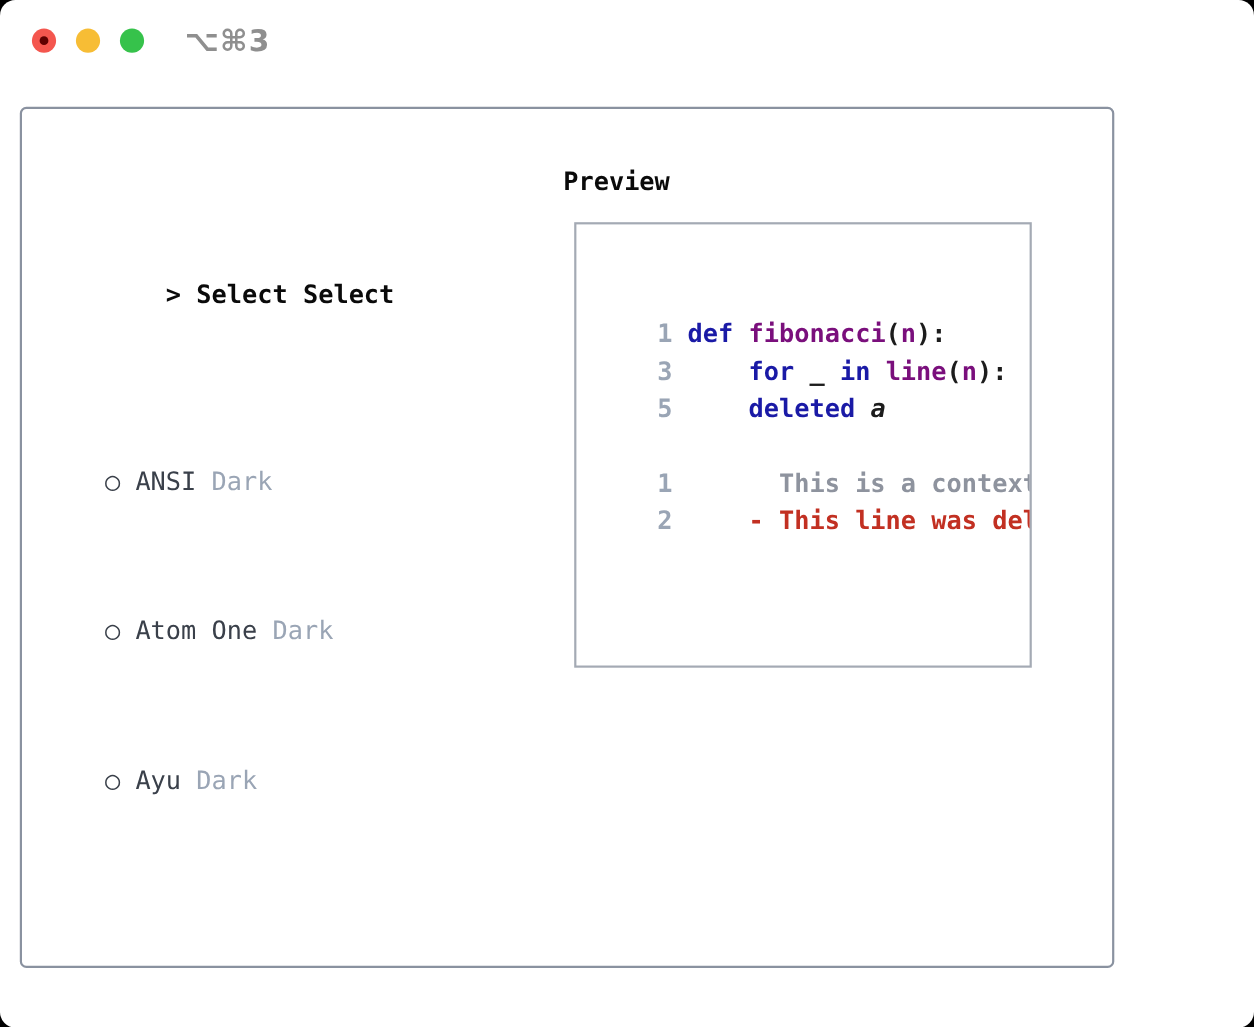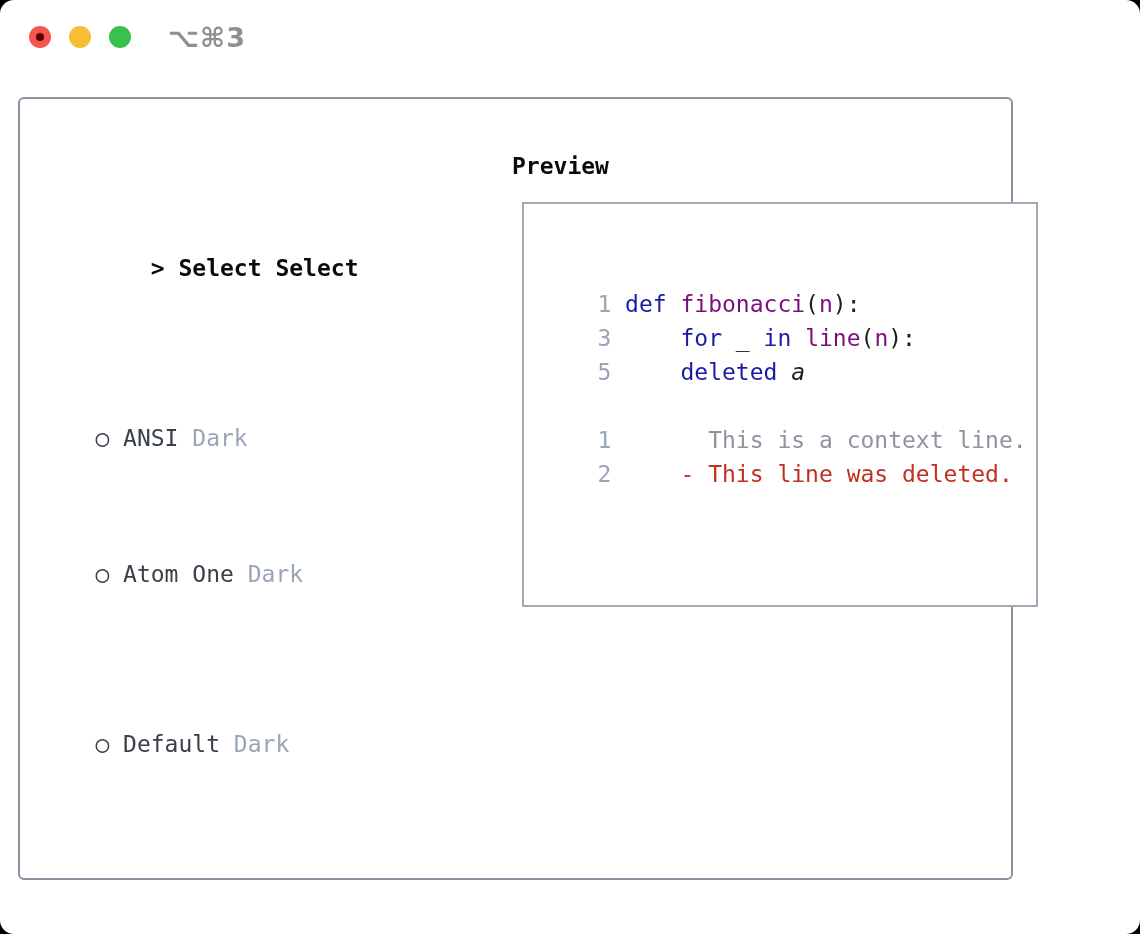--- a/index.html
+++ b/index.html
@@ -50,24 +50,24 @@
   .heading-row .marker { color: var(--heading, #0a0a0a); font-weight: bold; }
   .heading-row .heading-label { color: var(--heading, #0a0a0a); font-weight: bold; }
   .theme-item .item-name { color: var(--item-text, #3a404a); }
   .theme-item .item-variant { color: var(--dim, #9aa5b5); margin-left: 1ch; }
   .gap-row { height: 34px; }
   
   .right-col { position: absolute; left: 474px; top: 50px; }
   .preview-heading { color: var(--heading, #0a0a0a); font-weight: bold; height: 34px; margin-left: 18px; }
   .preview-box {
     margin-left: 28px; margin-top: 19px;
-    width: 516px; height: 405px; box-sizing: border-box;
+    width: 416px; height: 405px; box-sizing: border-box;
     border: 2px solid var(--box-border, #a4aab4);
     background: #fff;
-    padding: 49px 0 0 18px; overflow: hidden;
+    padding: 49px 0 0 18px; overflow: hidden; font-weight: bold;
   }
   .code-line, .diff-line { height: 34px; white-space: pre; }
   .gutter-code { display: inline-block; width: 2ch; color: var(--line-number, #9aa5b5); }
   .gutter-diff { display: inline-block; width: 6ch; color: var(--line-number, #9aa5b5); }
   .tok-pl  { color: var(--code-plain, #1c1c1c); }
   .tok-kw  { color: var(--kw, #1a1aa6); }
   .tok-fn  { color: var(--fn, #7a0f7c); }
   .tok-num { color: var(--num, #0b7570); }
   .tok-var { color: var(--code-plain, #1c1c1c); font-style: italic; }
   .diff-context .diff-text { color: var(--ctx, #8e939e); }
@@ -96,24 +96,24 @@
       </div>
       <div id="theme-list">
   <div class="row theme-item">
     <span class="marker">○</span><span class="item-name">ANSI</span><span class="item-variant">Dark</span>
   </div>
 
   <div class="row theme-item">
     <span class="marker">○</span><span class="item-name">Atom One</span><span class="item-variant">Dark</span>
   </div>
 
+  <div class="row theme-item">
+    <span class="marker">○</span><span class="item-name">Ayu</span><span class="item-variant">Dark</span>
+  </div>
 
-  <div class="row theme-item">
-    <span class="marker">○</span><span class="item-name">Default</span><span class="item-variant">Dark</span>
-  </div>
 
   <div class="row theme-item">
     
   </div>
 
   
 
   
 
   

